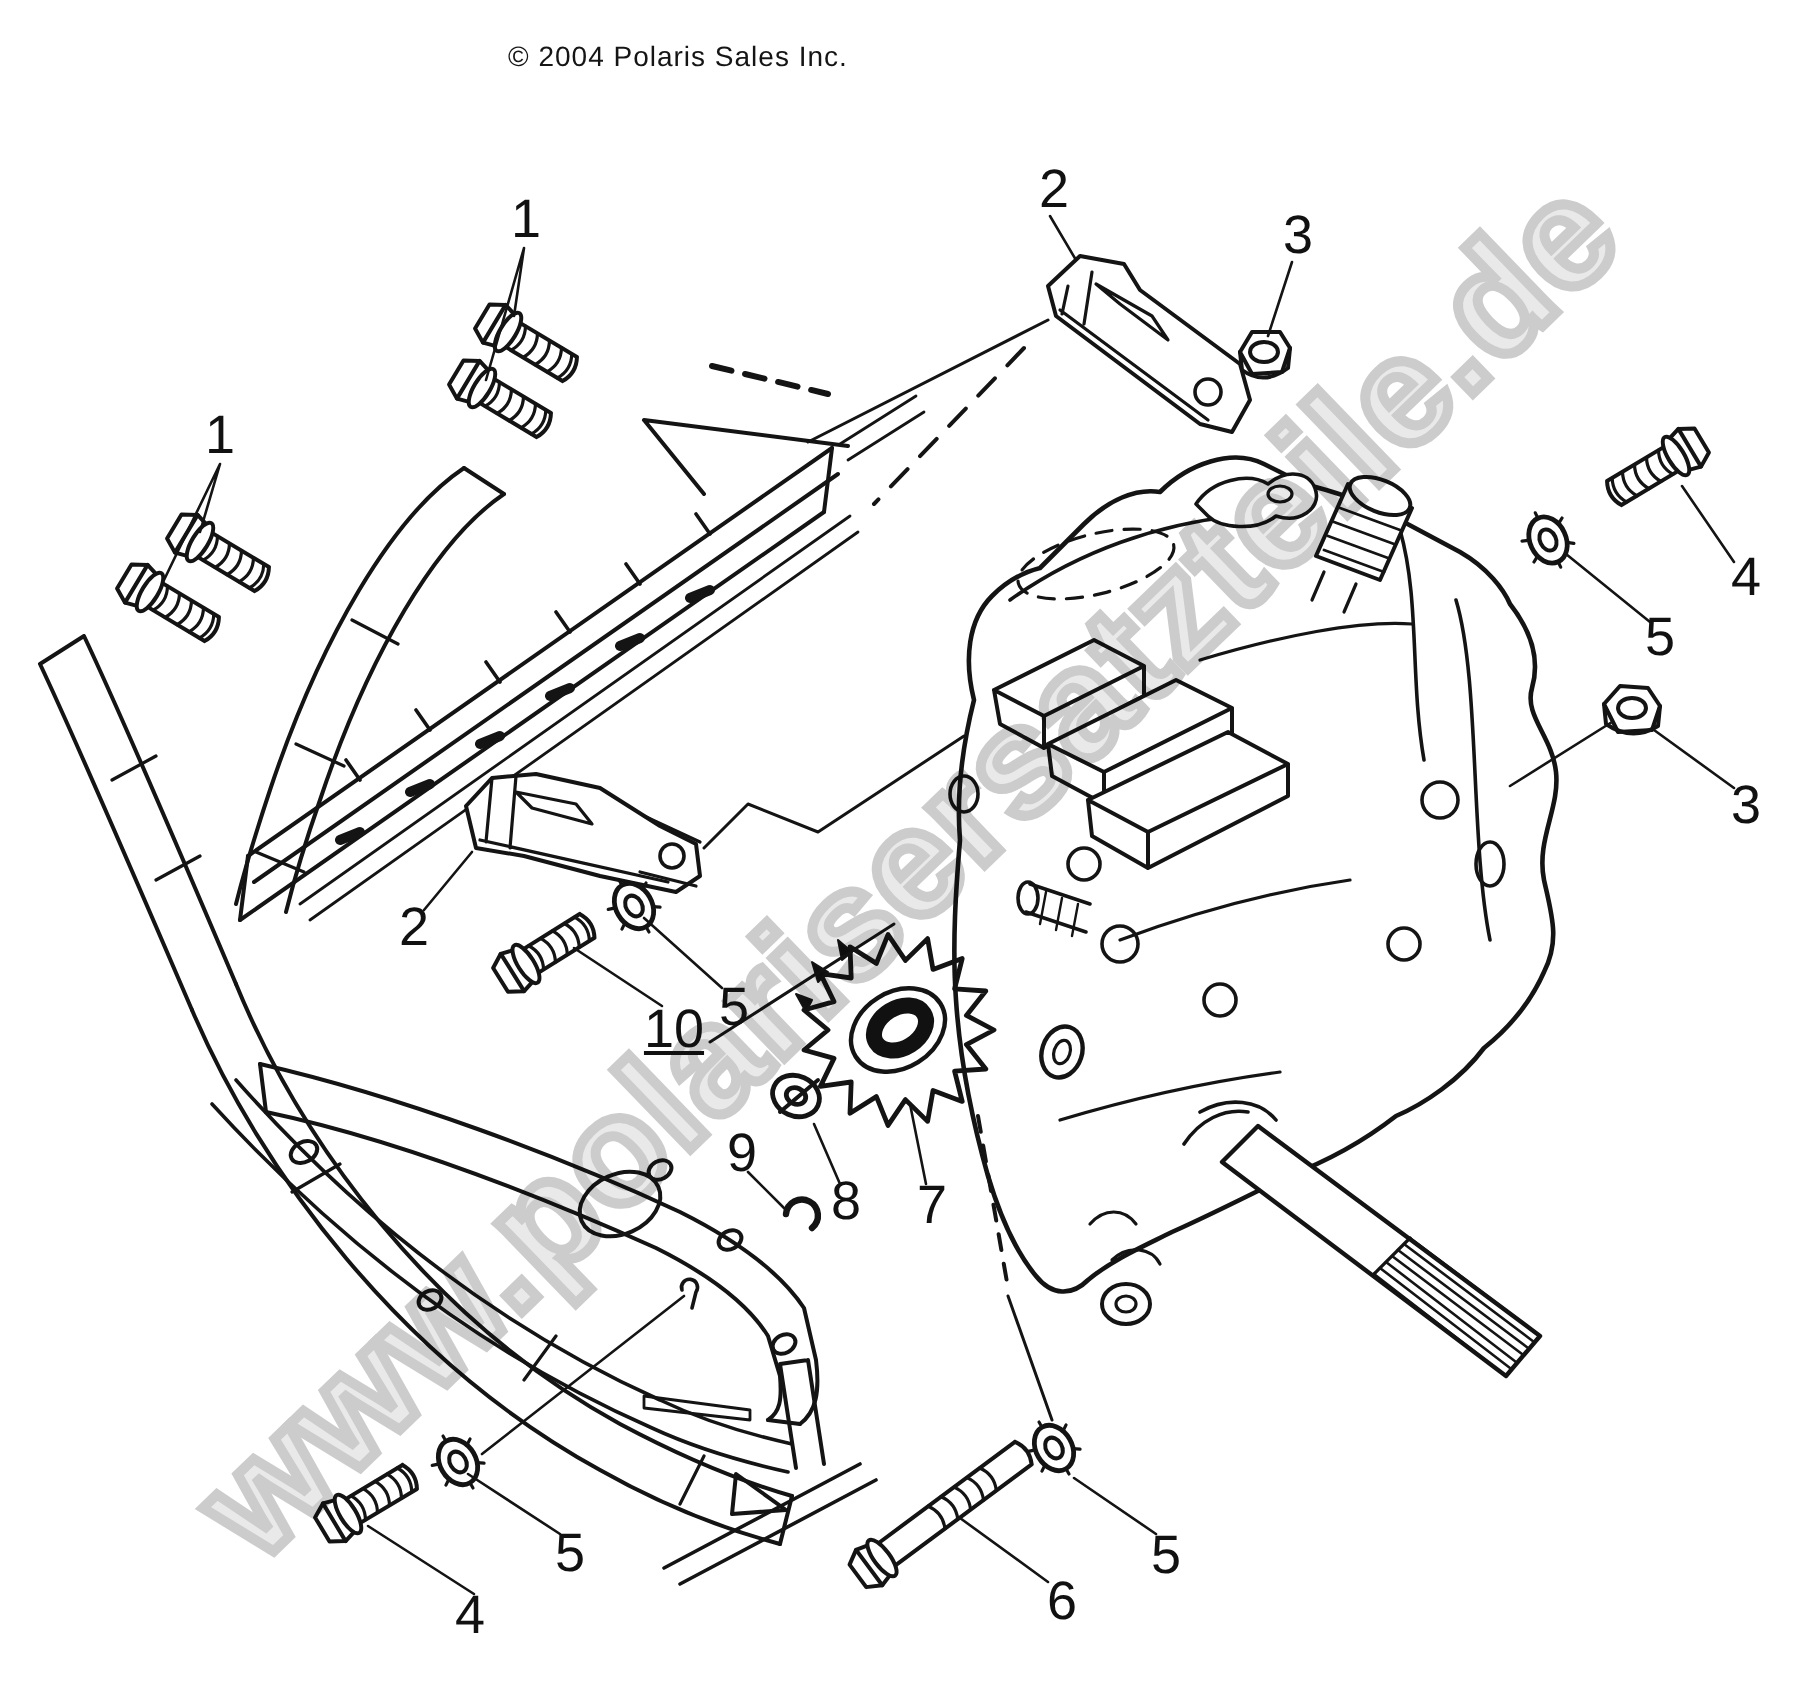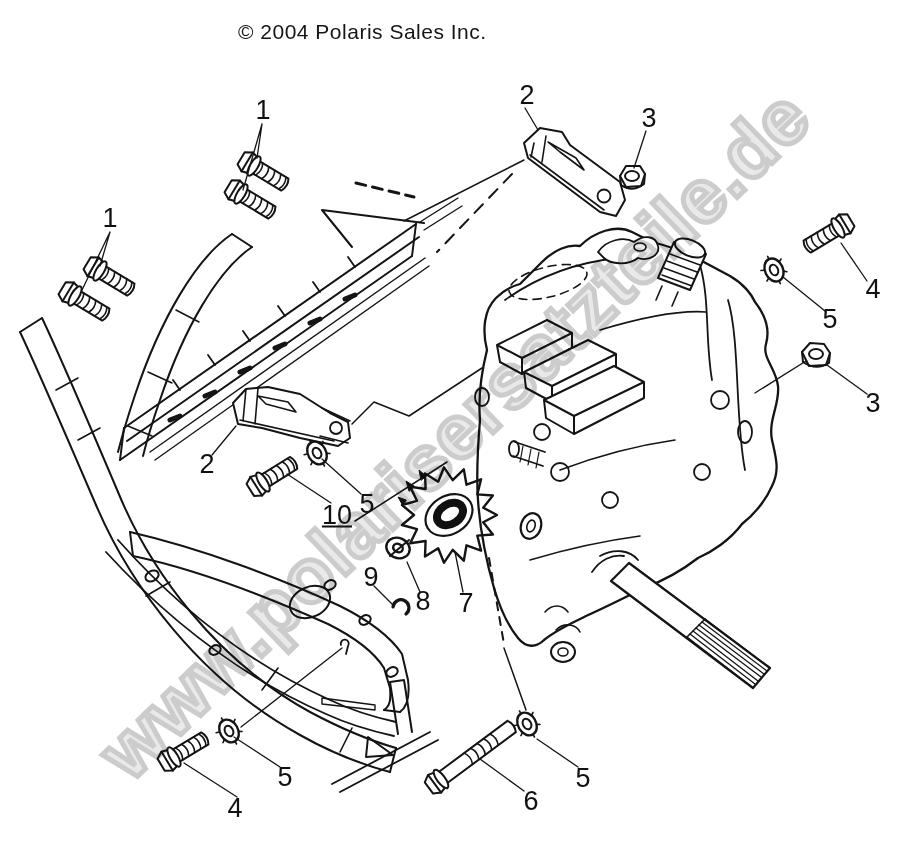--- a/index.html
+++ b/index.html
@@ -1,19 +1,19 @@
 <!DOCTYPE html>
 <html><head>
 <meta charset="utf-8">
 <style>
   html,body{margin:0;padding:0;background:#fff;}
   #stage{position:relative;width:908px;height:851px;background:#fff;overflow:hidden;
          font-family:"Liberation Sans",sans-serif;}
   #art{position:absolute;left:0;top:0;}
-  #copyright{position:absolute;left:238px;top:20px;font-size:21px;color:#151515;
+  #copyright{position:absolute;left:254px;top:20px;font-size:14px;color:#151515;
              letter-spacing:.5px;white-space:nowrap;}
   #watermark{position:absolute;left:50%;top:51%;transform:translate(-50%,-50%) rotate(-44deg);
              font-size:76px;font-weight:700;white-space:nowrap;letter-spacing:1px;
              color:#e4e4e4;-webkit-text-stroke:5px #bfbfbf;text-shadow:0 0 2px #bdbdbd;
              opacity:.8;mix-blend-mode:multiply;pointer-events:none;}
   .callout{position:absolute;transform:translate(-50%,-50%);font-size:27px;color:#111;
            line-height:1;}
   svg *{vector-effect:non-scaling-stroke;}
 </style>
 </head>

